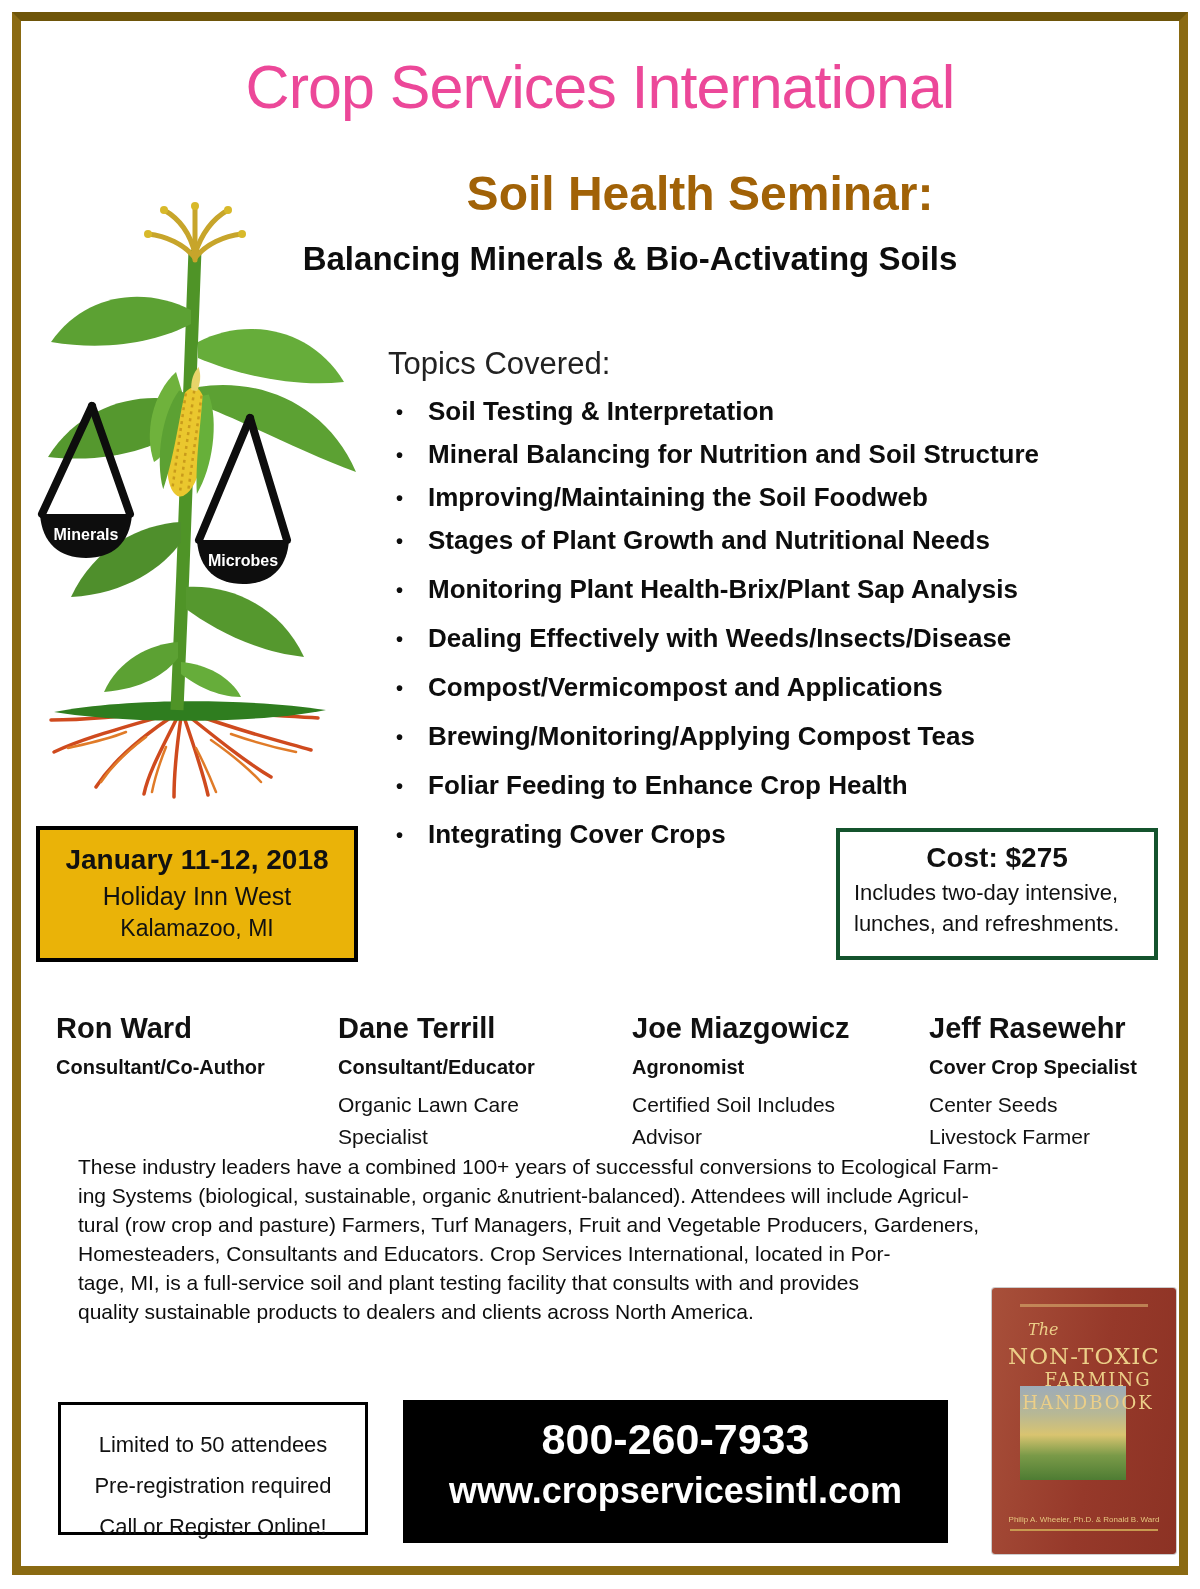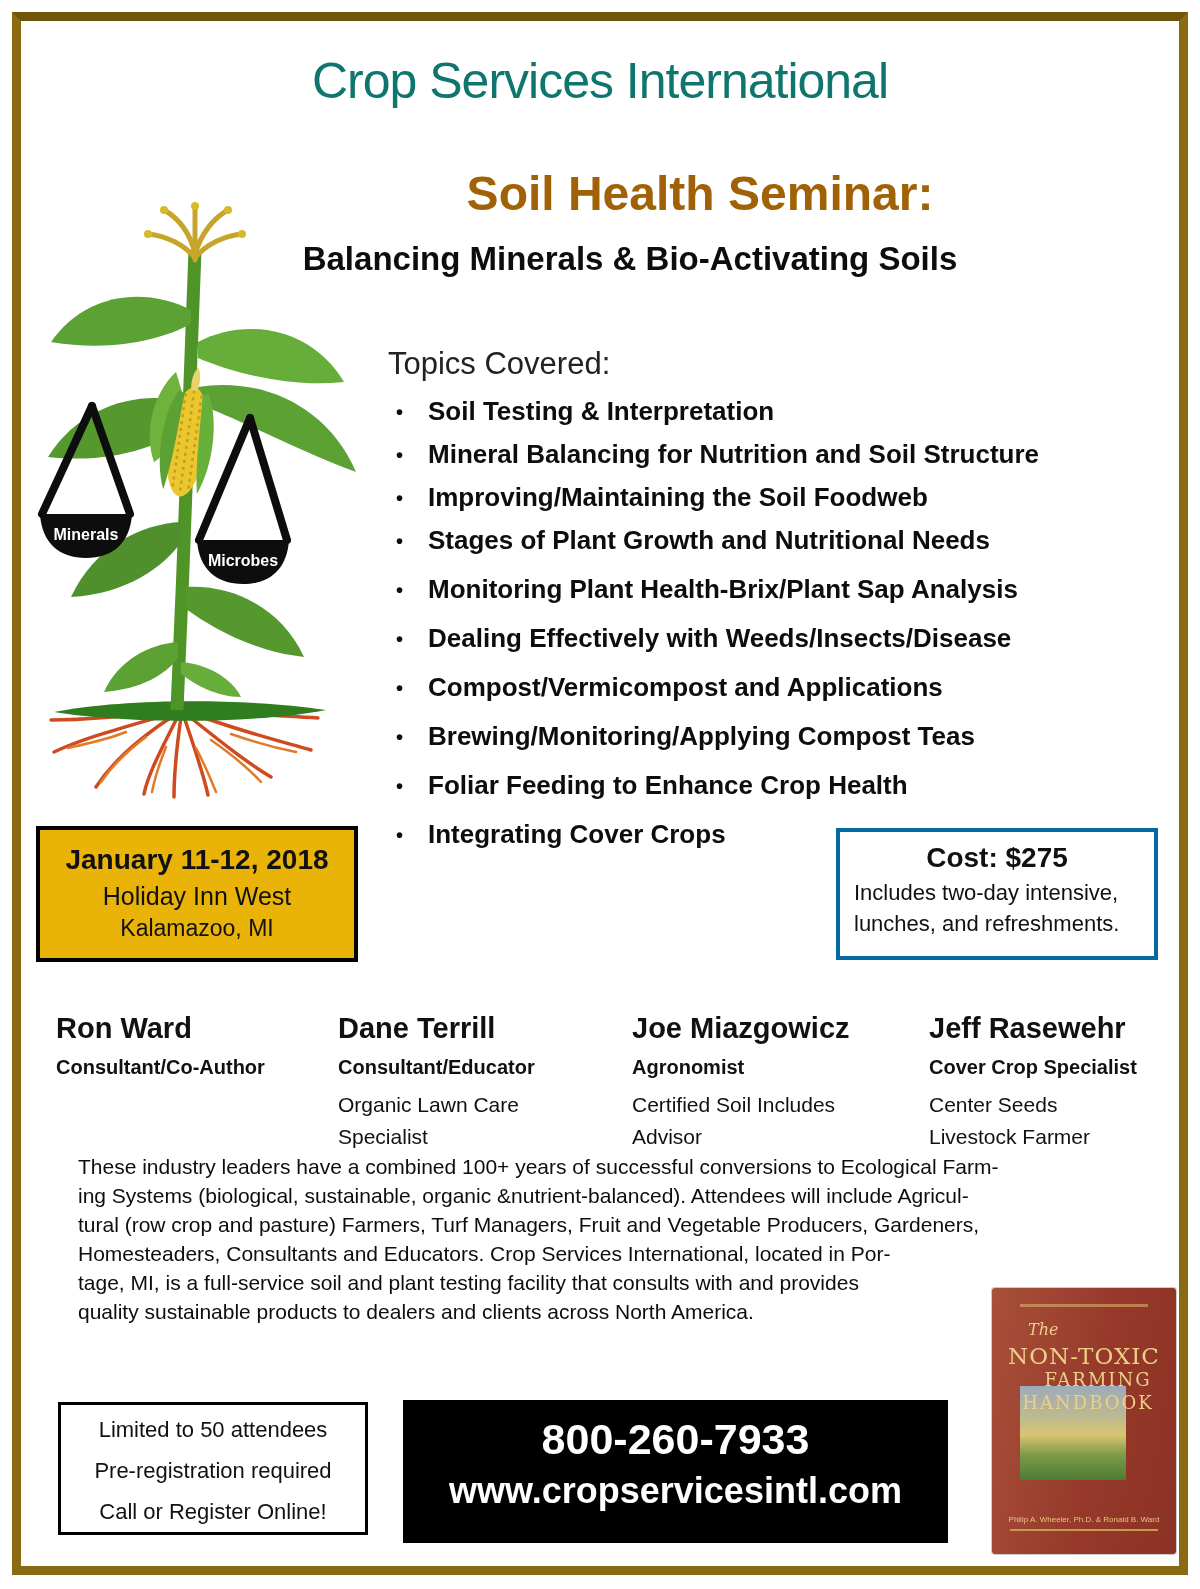--- a/index.html
+++ b/index.html
@@ -6,21 +6,21 @@
   .page {
     position:relative; width:1200px; height:1589px; background:#fff;
     font-family:"Liberation Sans", sans-serif; color:#111; overflow:hidden;
   }
   .frame {
     position:absolute; left:12px; top:12px; right:12px; bottom:14px;
     border:9px solid #8a6a12; border-top-color:#6e5509; pointer-events:none;
   }
   .org-title {
     position:absolute; top:52px; left:0; width:100%; text-align:center;
-    font-size:50px; font-weight:400; letter-spacing:-1px; color:#0f766e;
+    font-size:61px; font-weight:400; letter-spacing:-1px; color:#ec4899;
   }
   .seminar-title {
     position:absolute; top:166px; left:200px; width:1000px; text-align:center;
     font-size:48px; font-weight:bold; color:#a16207;
   }
   .seminar-subtitle {
     position:absolute; top:240px; left:60px; width:1140px; text-align:center;
     font-size:33px; font-weight:bold; color:#0d0d0d;
   }
   .corn { position:absolute; left:26px; top:192px; }
@@ -38,21 +38,21 @@
   .event-box {
     position:absolute; left:36px; top:826px; width:322px; height:136px;
     border:4px solid #000; box-sizing:border-box; text-align:center; background:#eab308;
   }
   .event-date { font-size:28px; font-weight:bold; margin-top:14px; }
   .event-line { font-size:25px; line-height:32px; margin-top:4px; }
   .event-line2 { font-size:23px; line-height:32px; }
 
   .cost-box {
     position:absolute; left:836px; top:828px; width:322px; height:132px;
-    border:4px solid #0369a1; box-sizing:border-box; background:#fff;
+    border:4px solid #14532d; box-sizing:border-box; background:#fff;
   }
   .cost-title { text-align:center; font-size:28px; font-weight:bold; margin-top:10px; }
   .cost-details { font-size:22px; line-height:31px; margin:3px 0 0 14px; }
 
   .speakers {
     position:absolute; left:56px; top:1012px; right:30px;
     display:grid; grid-template-columns:282px 294px 297px auto;
   }
   .speaker-name { font-size:29px; font-weight:bold; margin-bottom:11px; }
   .speaker-role { font-size:20px; font-weight:bold; margin-bottom:10px; }
@@ -62,21 +62,21 @@
   .pre { white-space:pre-line; }
 
   .description {
     position:absolute; left:78px; top:1152px; width:1100px;
     font-size:21px; line-height:29px; color:#0d0d0d;
   }
 
   .registration-box {
     position:absolute; left:58px; top:1402px; width:310px; height:133px;
     border:3px solid #000; box-sizing:border-box; text-align:center;
-    font-size:22px; line-height:41px; padding-top:4px; background:#fff;
+    font-size:22px; line-height:41px; padding-top:19px; background:#fff;
   }
 
   .contact-box {
     position:absolute; left:403px; top:1400px; width:545px; height:143px;
     background:#000; color:#fff; text-align:center;
   }
   .contact-phone { font-size:43px; font-weight:bold; padding-top:15px; }
   .contact-site { font-size:36px; font-weight:bold; margin-top:6px; }
 
   .book {

